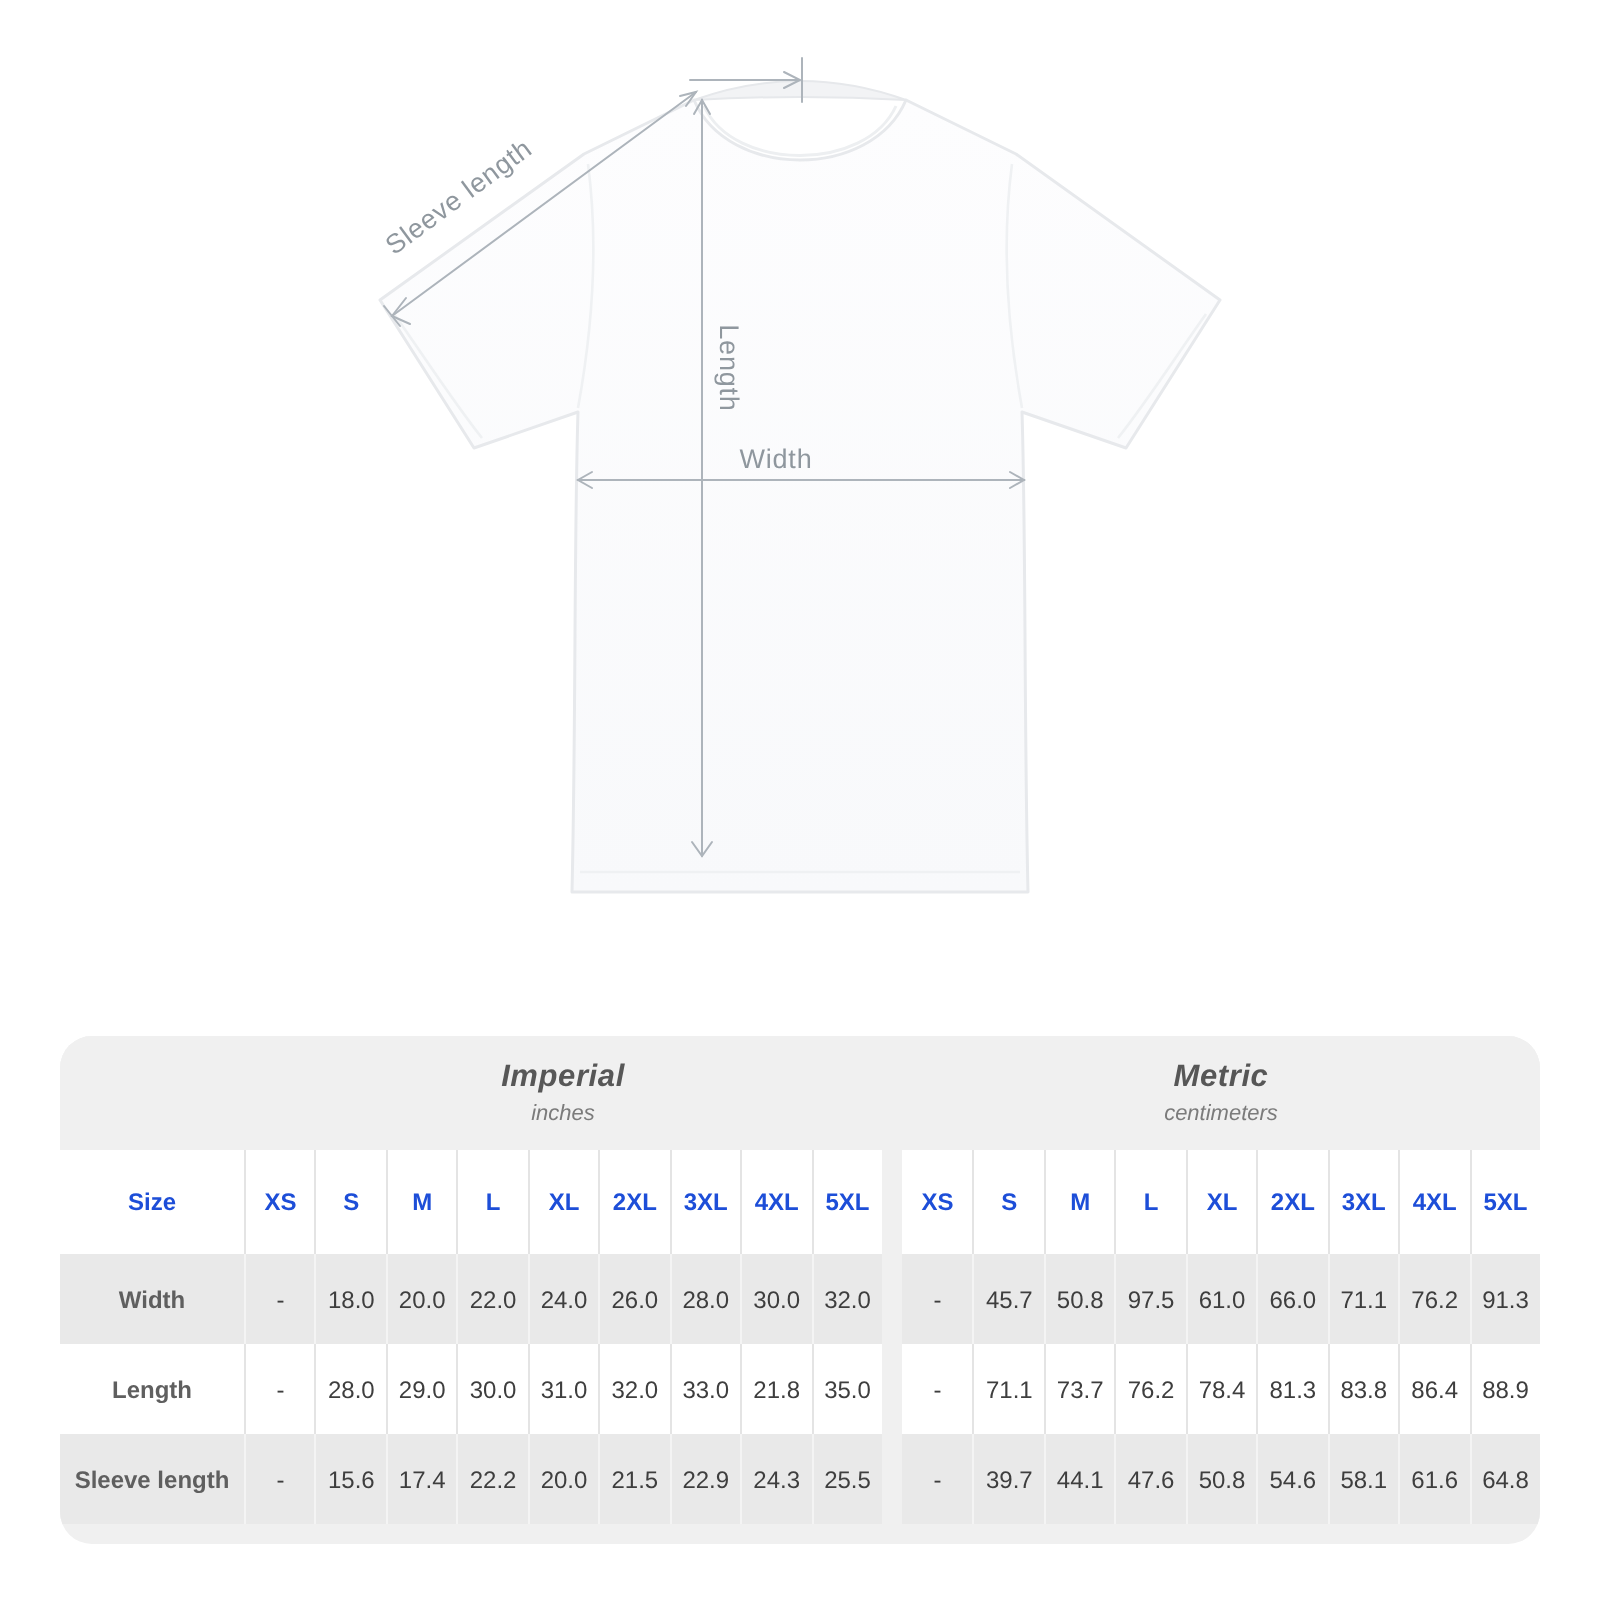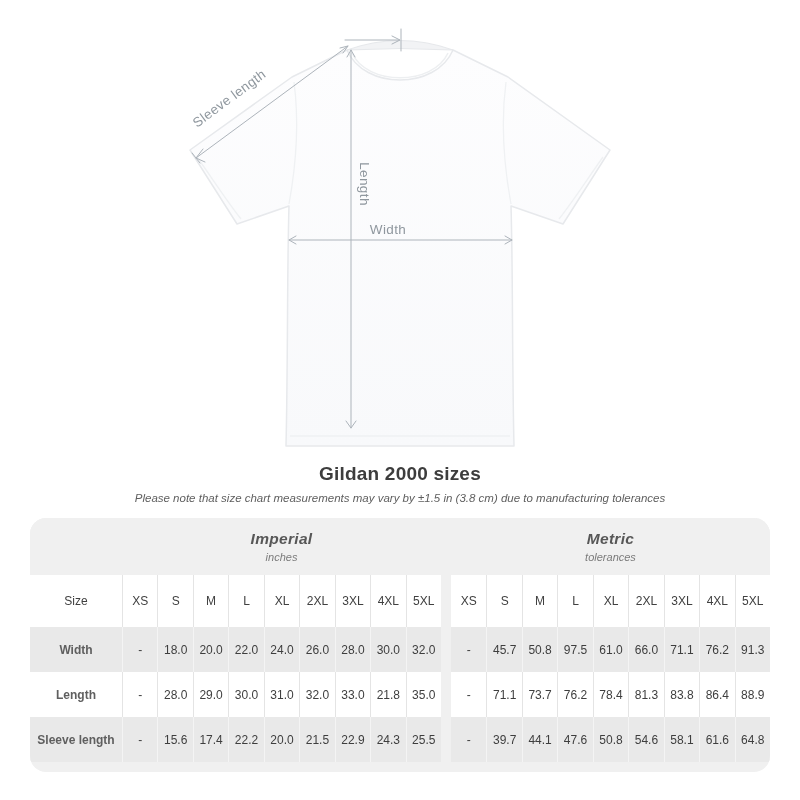--- a/index.html
+++ b/index.html
@@ -40,21 +40,21 @@
   .group-met{grid-column:12 / 21;}
   .group-name{font-size:15.5px;font-weight:700;font-style:italic;color:#575757;letter-spacing:.3px;}
   .group-sub{margin-top:3px;font-size:11px;font-style:italic;color:#7b7b7b;}
   .cell{
     display:flex;align-items:center;justify-content:center;
     font-size:12px;color:#3e3e3e;border-left:1px solid var(--sep);
     white-space:nowrap;
   }
   .cell.nob{border-left:none;}
   .gapcell{background:#f0f0f0;border-left:none;}
-  .hdr{font-weight:400;color:#404040;}
+  .hdr{font-weight:700;color:#1d4ed8;}
   .rowlab{font-weight:700;color:#5f5f5f;font-size:12px;}
 </style>
 </head>
 <body>
 
 <div class="page">
 
   <div class="shirt-wrap">
     <svg width="800" height="460" viewBox="0 0 800 460">
       <defs>
@@ -107,35 +107,31 @@
           <path d="M505,236 L512,240 L505,244"></path>
         </g>
       </g>
 
       <text class="dim-label" x="232" y="102" text-anchor="middle" transform="rotate(-36.5 232 102)">Sleeve length</text>
       <text class="dim-label" x="360" y="184" text-anchor="middle" transform="rotate(90 360 184)">Length</text>
       <text class="dim-label" x="388" y="234" text-anchor="middle">Width</text>
     </svg>
   </div>
 
-  <div class="heading">
-    <div class="title">Gildan 2000 sizes</div>
-    <div class="subtitle">Please note that size chart measurements may vary by ±1.5 in (3.8 cm) due to manufacturing tolerances</div>
-  </div>
 
   <div class="chart">
 
     <div class="t-row t-groups">
       <div class="group group-imp">
         <div class="group-name">Imperial</div>
         <div class="group-sub">inches</div>
       </div>
       <div class="group group-met">
         <div class="group-name">Metric</div>
-        <div class="group-sub">tolerances</div>
+        <div class="group-sub">centimeters</div>
       </div>
     </div>
 
     <div class="t-row t-sizes">
       <div class="cell hdr nob">Size</div>
       <div class="cell hdr">XS</div>
       <div class="cell hdr">S</div>
       <div class="cell hdr">M</div>
       <div class="cell hdr">L</div>
       <div class="cell hdr">XL</div>

